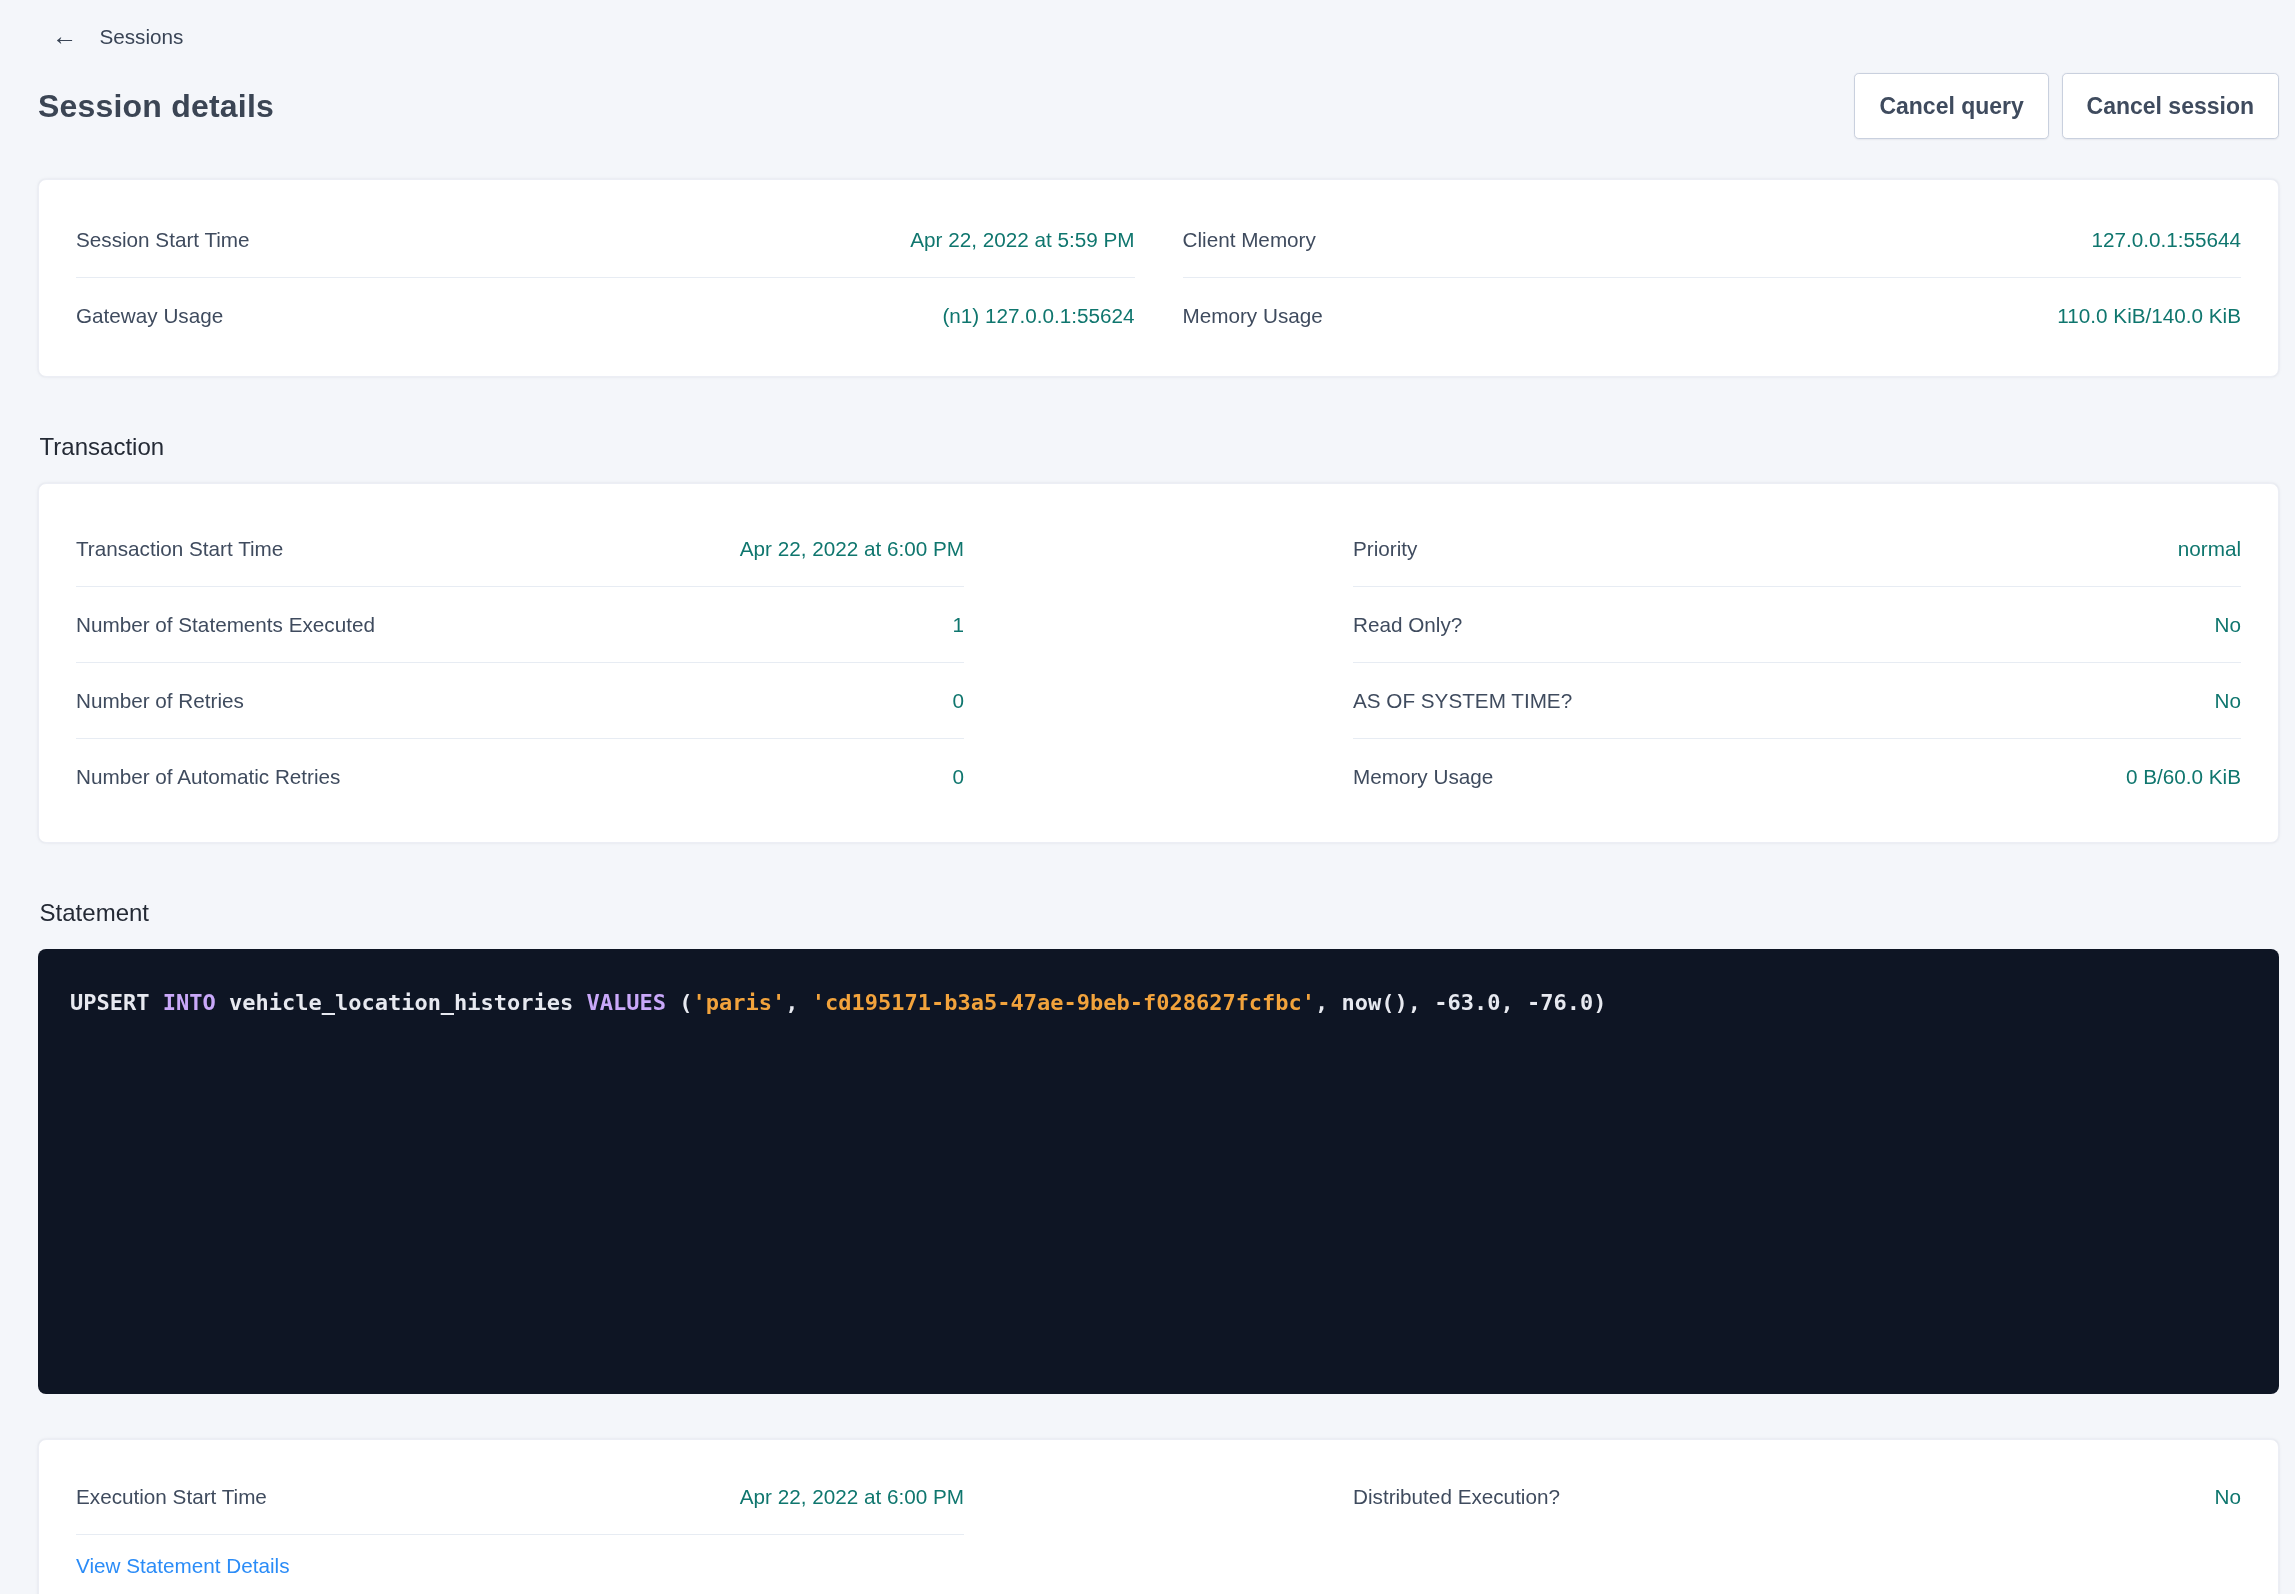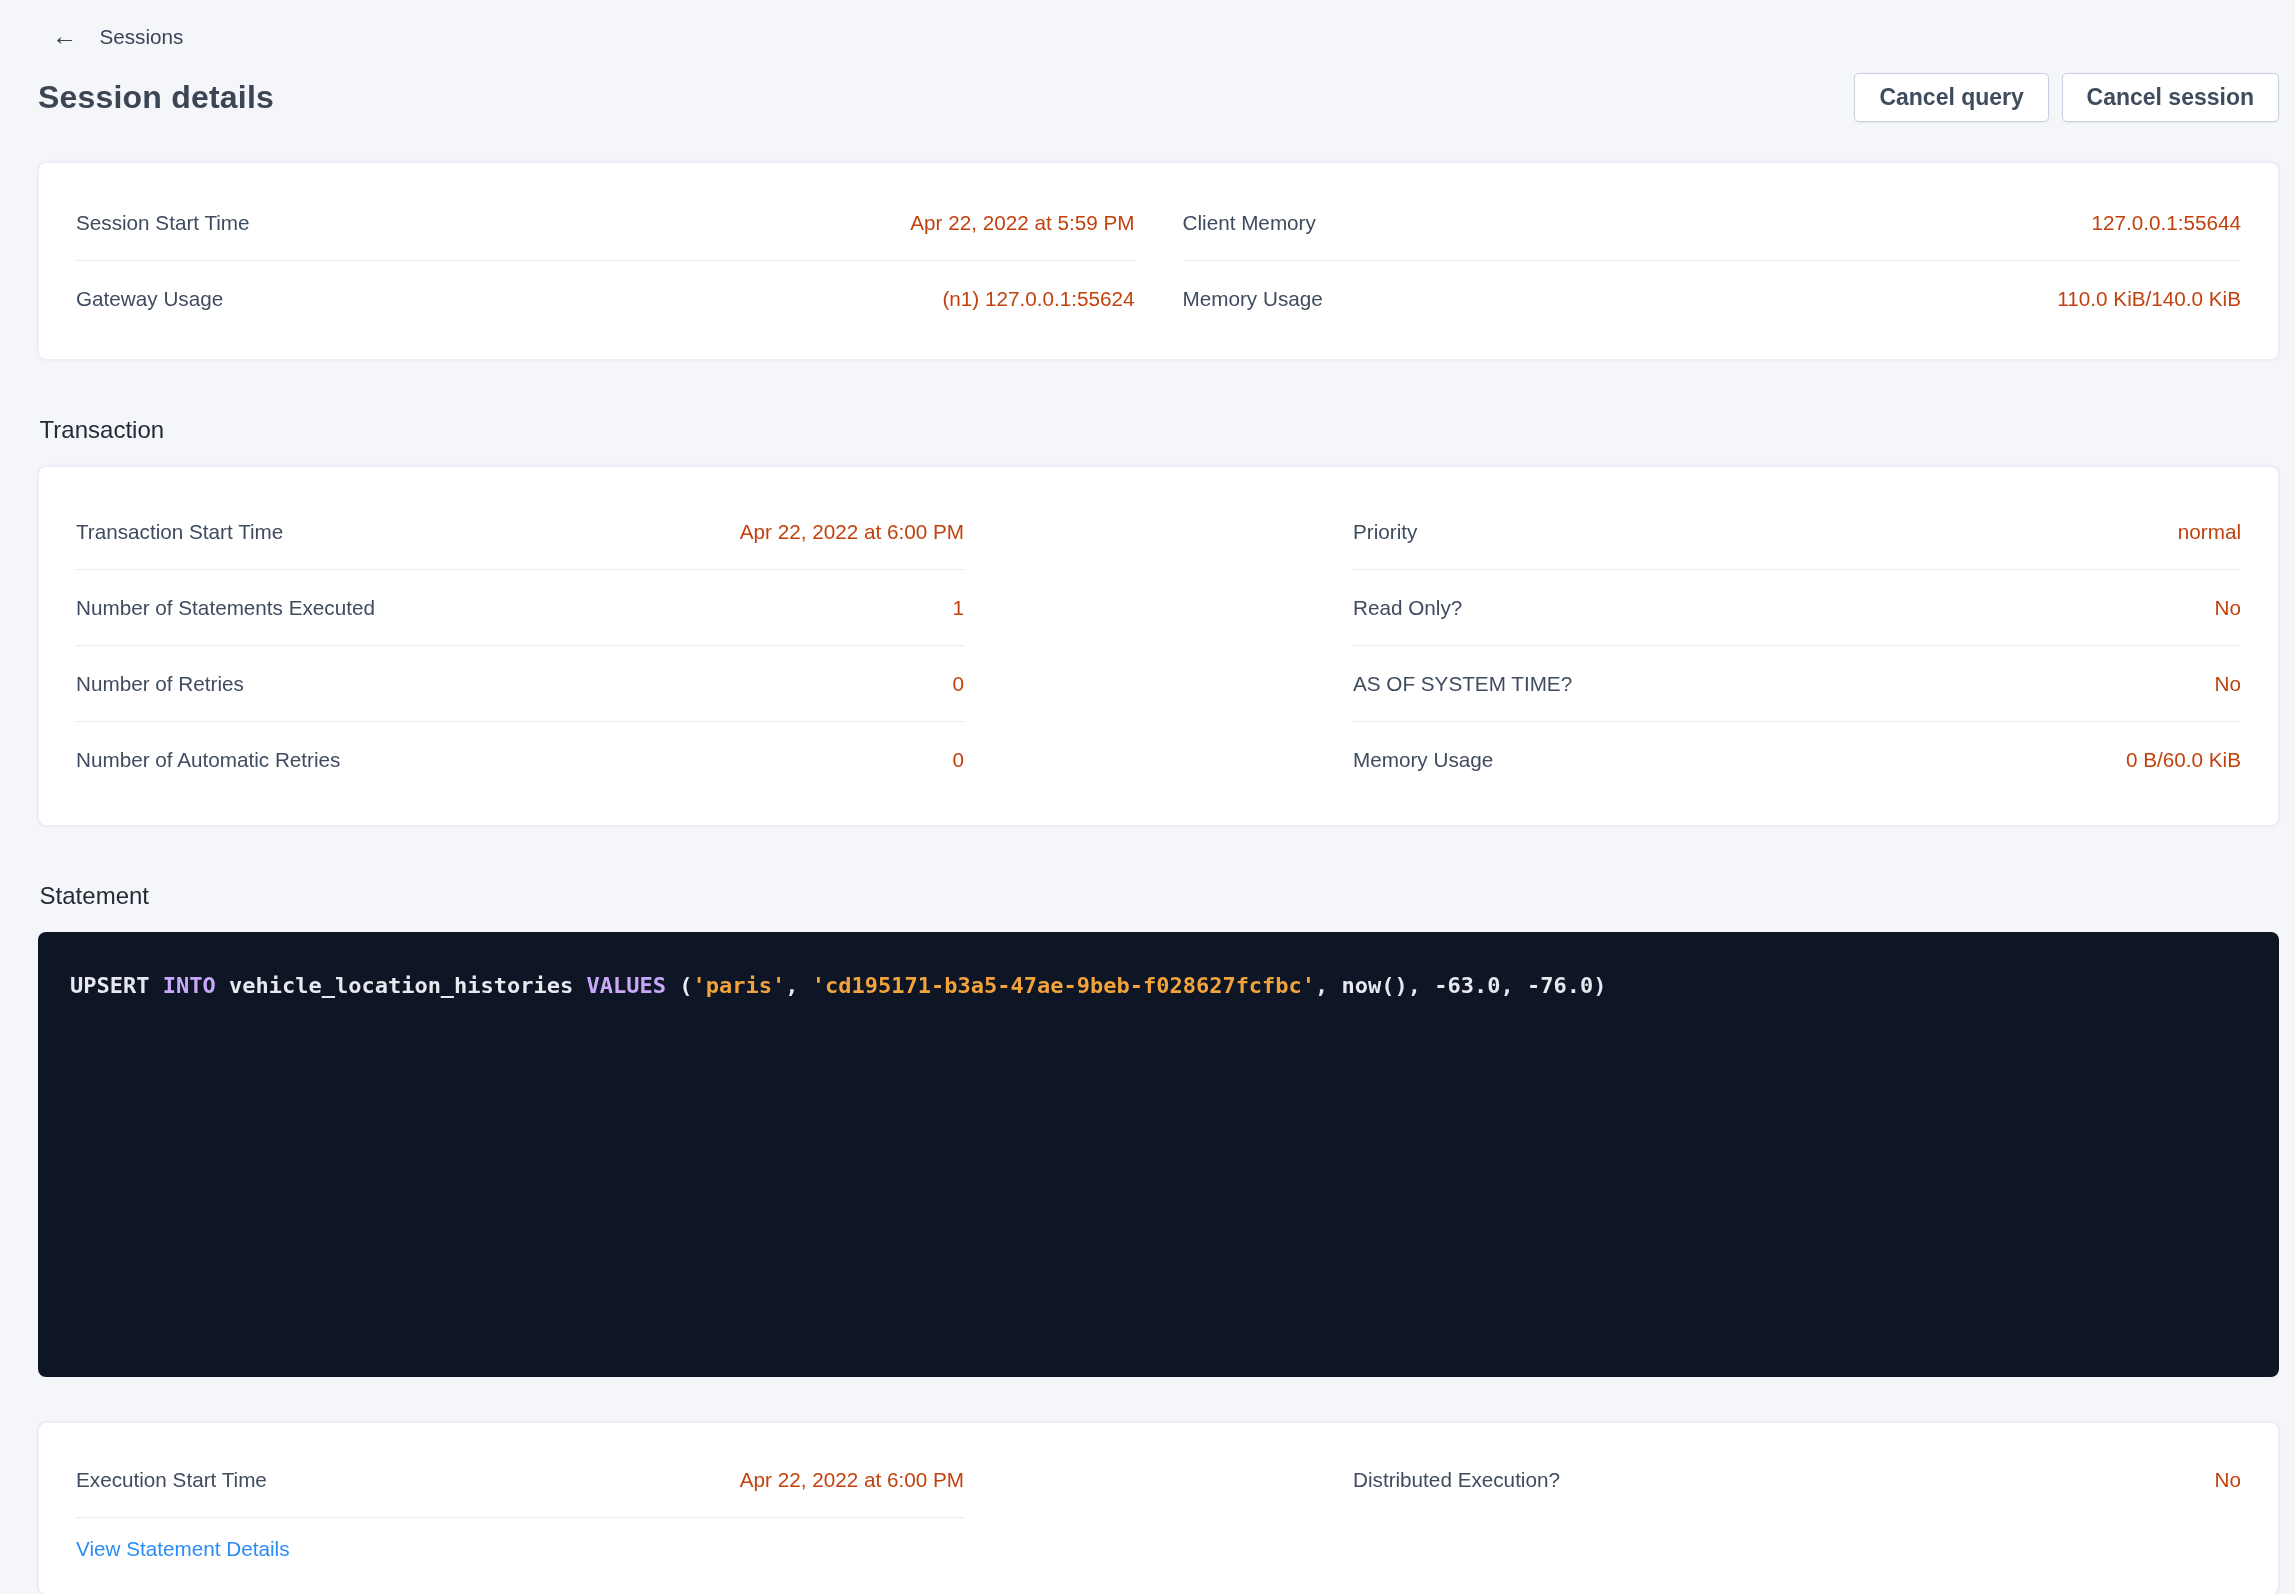--- a/index.html
+++ b/index.html
@@ -19,21 +19,21 @@
     font-size:20.7px; color:#394455; width:max-content; cursor:pointer;
   }
   .back-arrow { font-size:25.4px; line-height:1; color:#394455; }
 
   
   .title-row { display:flex; justify-content:space-between; align-items:center; margin-top:24px; }
   .page-title { font-size:32px; font-weight:600; color:#3b4554; letter-spacing:0.2px; }
   .actions { display:flex; gap:12.7px; }
   .btn {
     background:#ffffff; border:0.8px solid #c9d0de; border-radius:4.8px;
-    height:49px; padding:8px 24px; font-family:inherit;
+    height:66px; padding:8px 24px; font-family:inherit;
     font-size:23px; font-weight:700; color:#3f4b5e;
     box-shadow:0 0.8px 1.6px rgba(60,70,90,.08); cursor:pointer;
   }
 
   
   .card {
     background:#ffffff; border:0.8px solid #eceef5; border-radius:8px;
     box-shadow:0 0 2.4px rgba(154,161,171,.25);
     display:grid; grid-template-columns:1fr 1fr; column-gap:389px;
     padding:22px 37px;
@@ -43,21 +43,21 @@
   .card.execution { margin-top:45px; padding-top:19px; padding-bottom:19px; }
 
   .section-heading { font-size:24px; font-weight:500; color:#242a35; margin:56px 0 22px 1.6px; }
 
   .row {
     height:76px; display:flex; justify-content:space-between; align-items:center;
     font-size:20.7px; border-bottom:0.8px solid #e7ecf3;
   }
   .col .row:last-child { border-bottom:none; }
   .row .label { color:#3f4b5e; }
-  .row .value { color:#c2410c; text-align:left;margin-left:12px; }
+  .row .value { color:#0f766e; text-align:left;margin-left:12px; }
   .link { color:#2b8cf7; text-decoration:none; cursor:pointer; }
   .link-row { padding-top:19px; font-size:20.7px; height:57px; display:flex; align-items:flex-start; }
   .col .row.keep-border { border-bottom:0.8px solid #e7ecf3; }
 
   
   .code-block {
     background:#0e1524; border-radius:8px; height:445px;
     padding:37px 32px; overflow:hidden;
   }
   .code {

